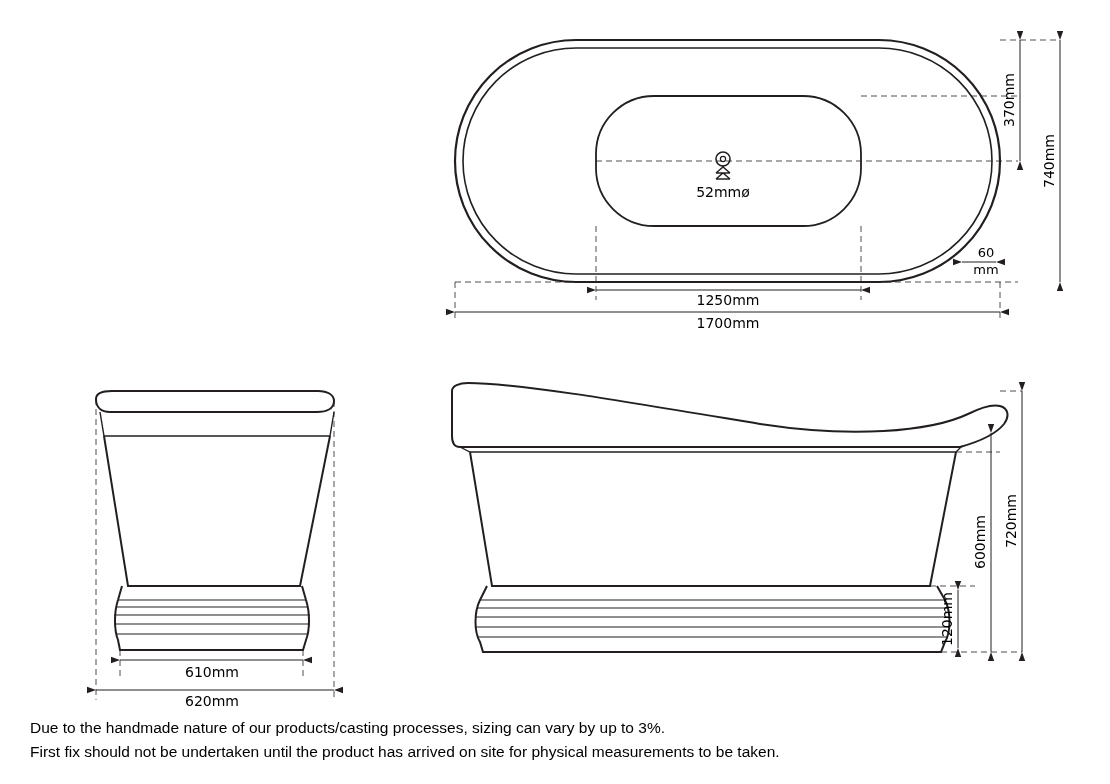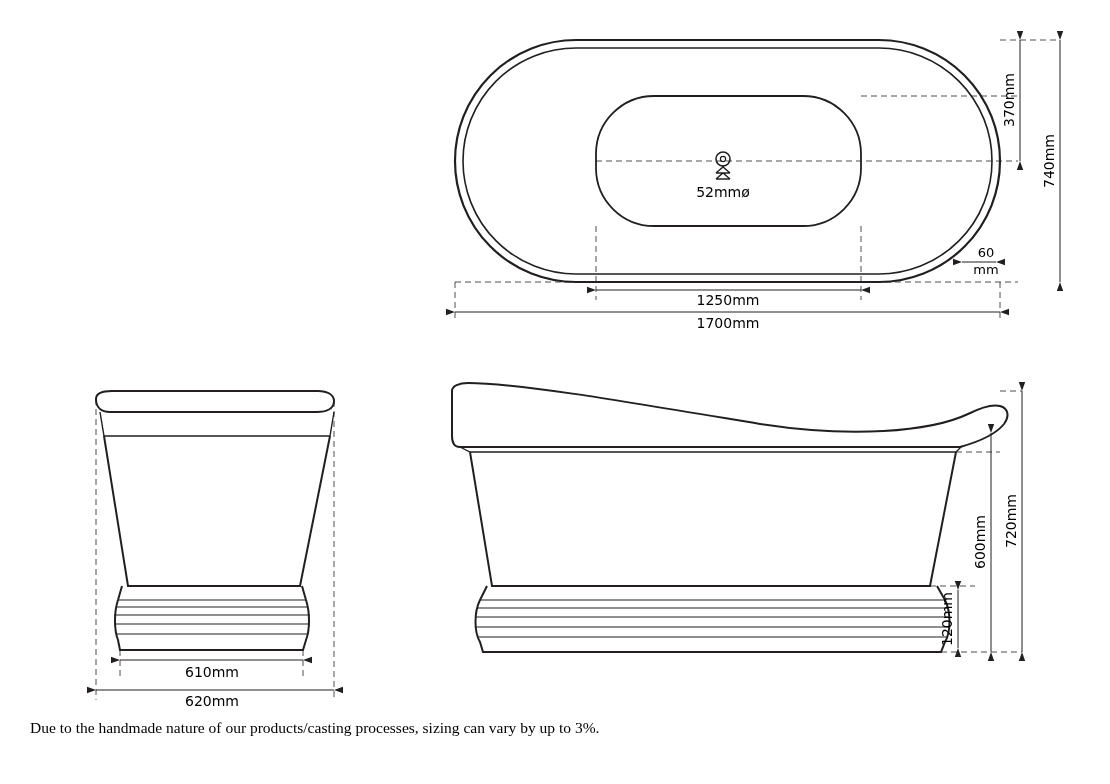--- a/index.html
+++ b/index.html
@@ -29,21 +29,21 @@
     height: 784px;
   }
   .note-block {
     position: absolute;
     left: 30px;
     top: 716px;
     width: 1050px;
     font-size: 15.5px;
     line-height: 24px;
     color: #000000;
-    font-family: Liberation Serif, serif;
+    font-family: Liberation Sans, sans-serif;
   }
   .note-line {
     white-space: nowrap;
   }
   text {
     font-family: "DejaVu Sans", sans-serif;
     fill: #000000;
   }
   .dim-label {
     font-size: 14px;
@@ -161,15 +161,16 @@
       <line x1="991" y1="433" x2="991" y2="652" stroke="#231f20" stroke-width="1" marker-start="url(#arrowStart)" marker-end="url(#arrowEnd)"></line>
       <text class="dim-label-v" x="985" y="542" text-anchor="middle" transform="rotate(-90 985 542)">600mm</text>
 
       <line x1="1022" y1="391" x2="1022" y2="652" stroke="#231f20" stroke-width="1" marker-start="url(#arrowStart)" marker-end="url(#arrowEnd)"></line>
       <text class="dim-label-v" x="1016" y="521" text-anchor="middle" transform="rotate(-90 1016 521)">720mm</text>
     </g>
   </svg>
 
   <div class="note-block">
     <div class="note-line">Due to the handmade nature of our products/casting processes, sizing can vary by up to 3%.</div>
+    <div class="note-line">First fix should not be undertaken until the product has arrived on site for physical measurements to be taken.</div>
   </div>
 
 </div>
 
 </body></html>

